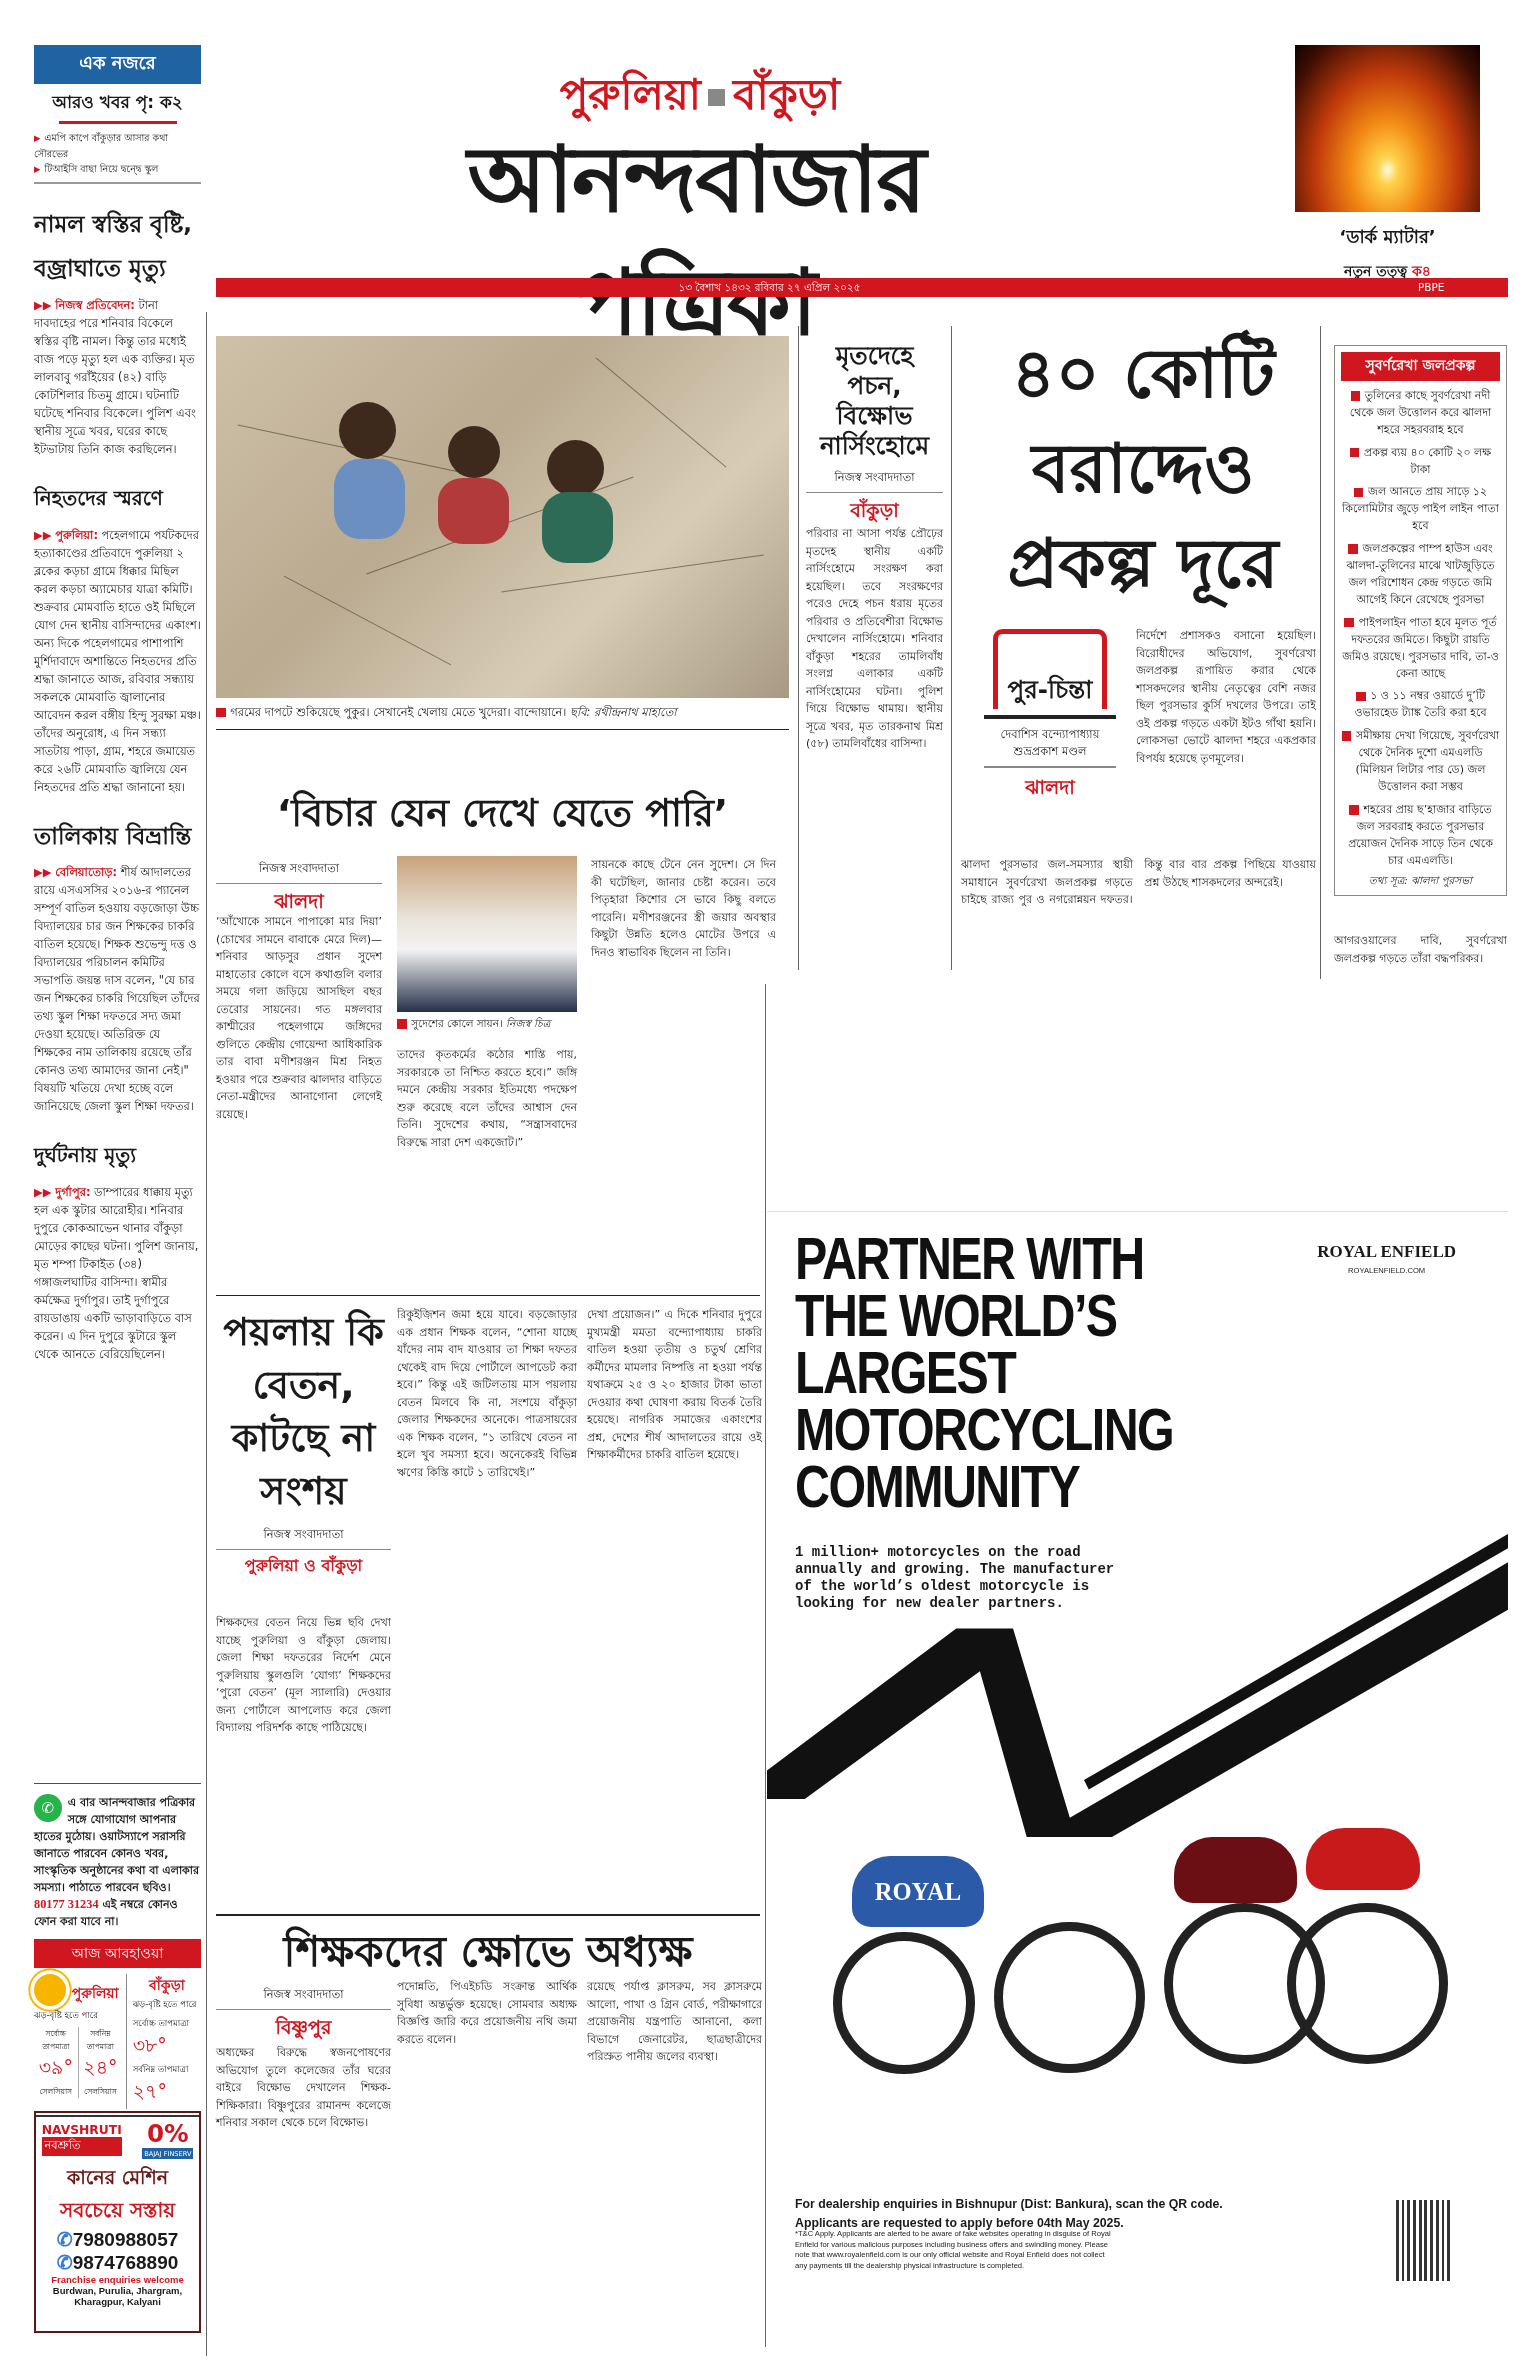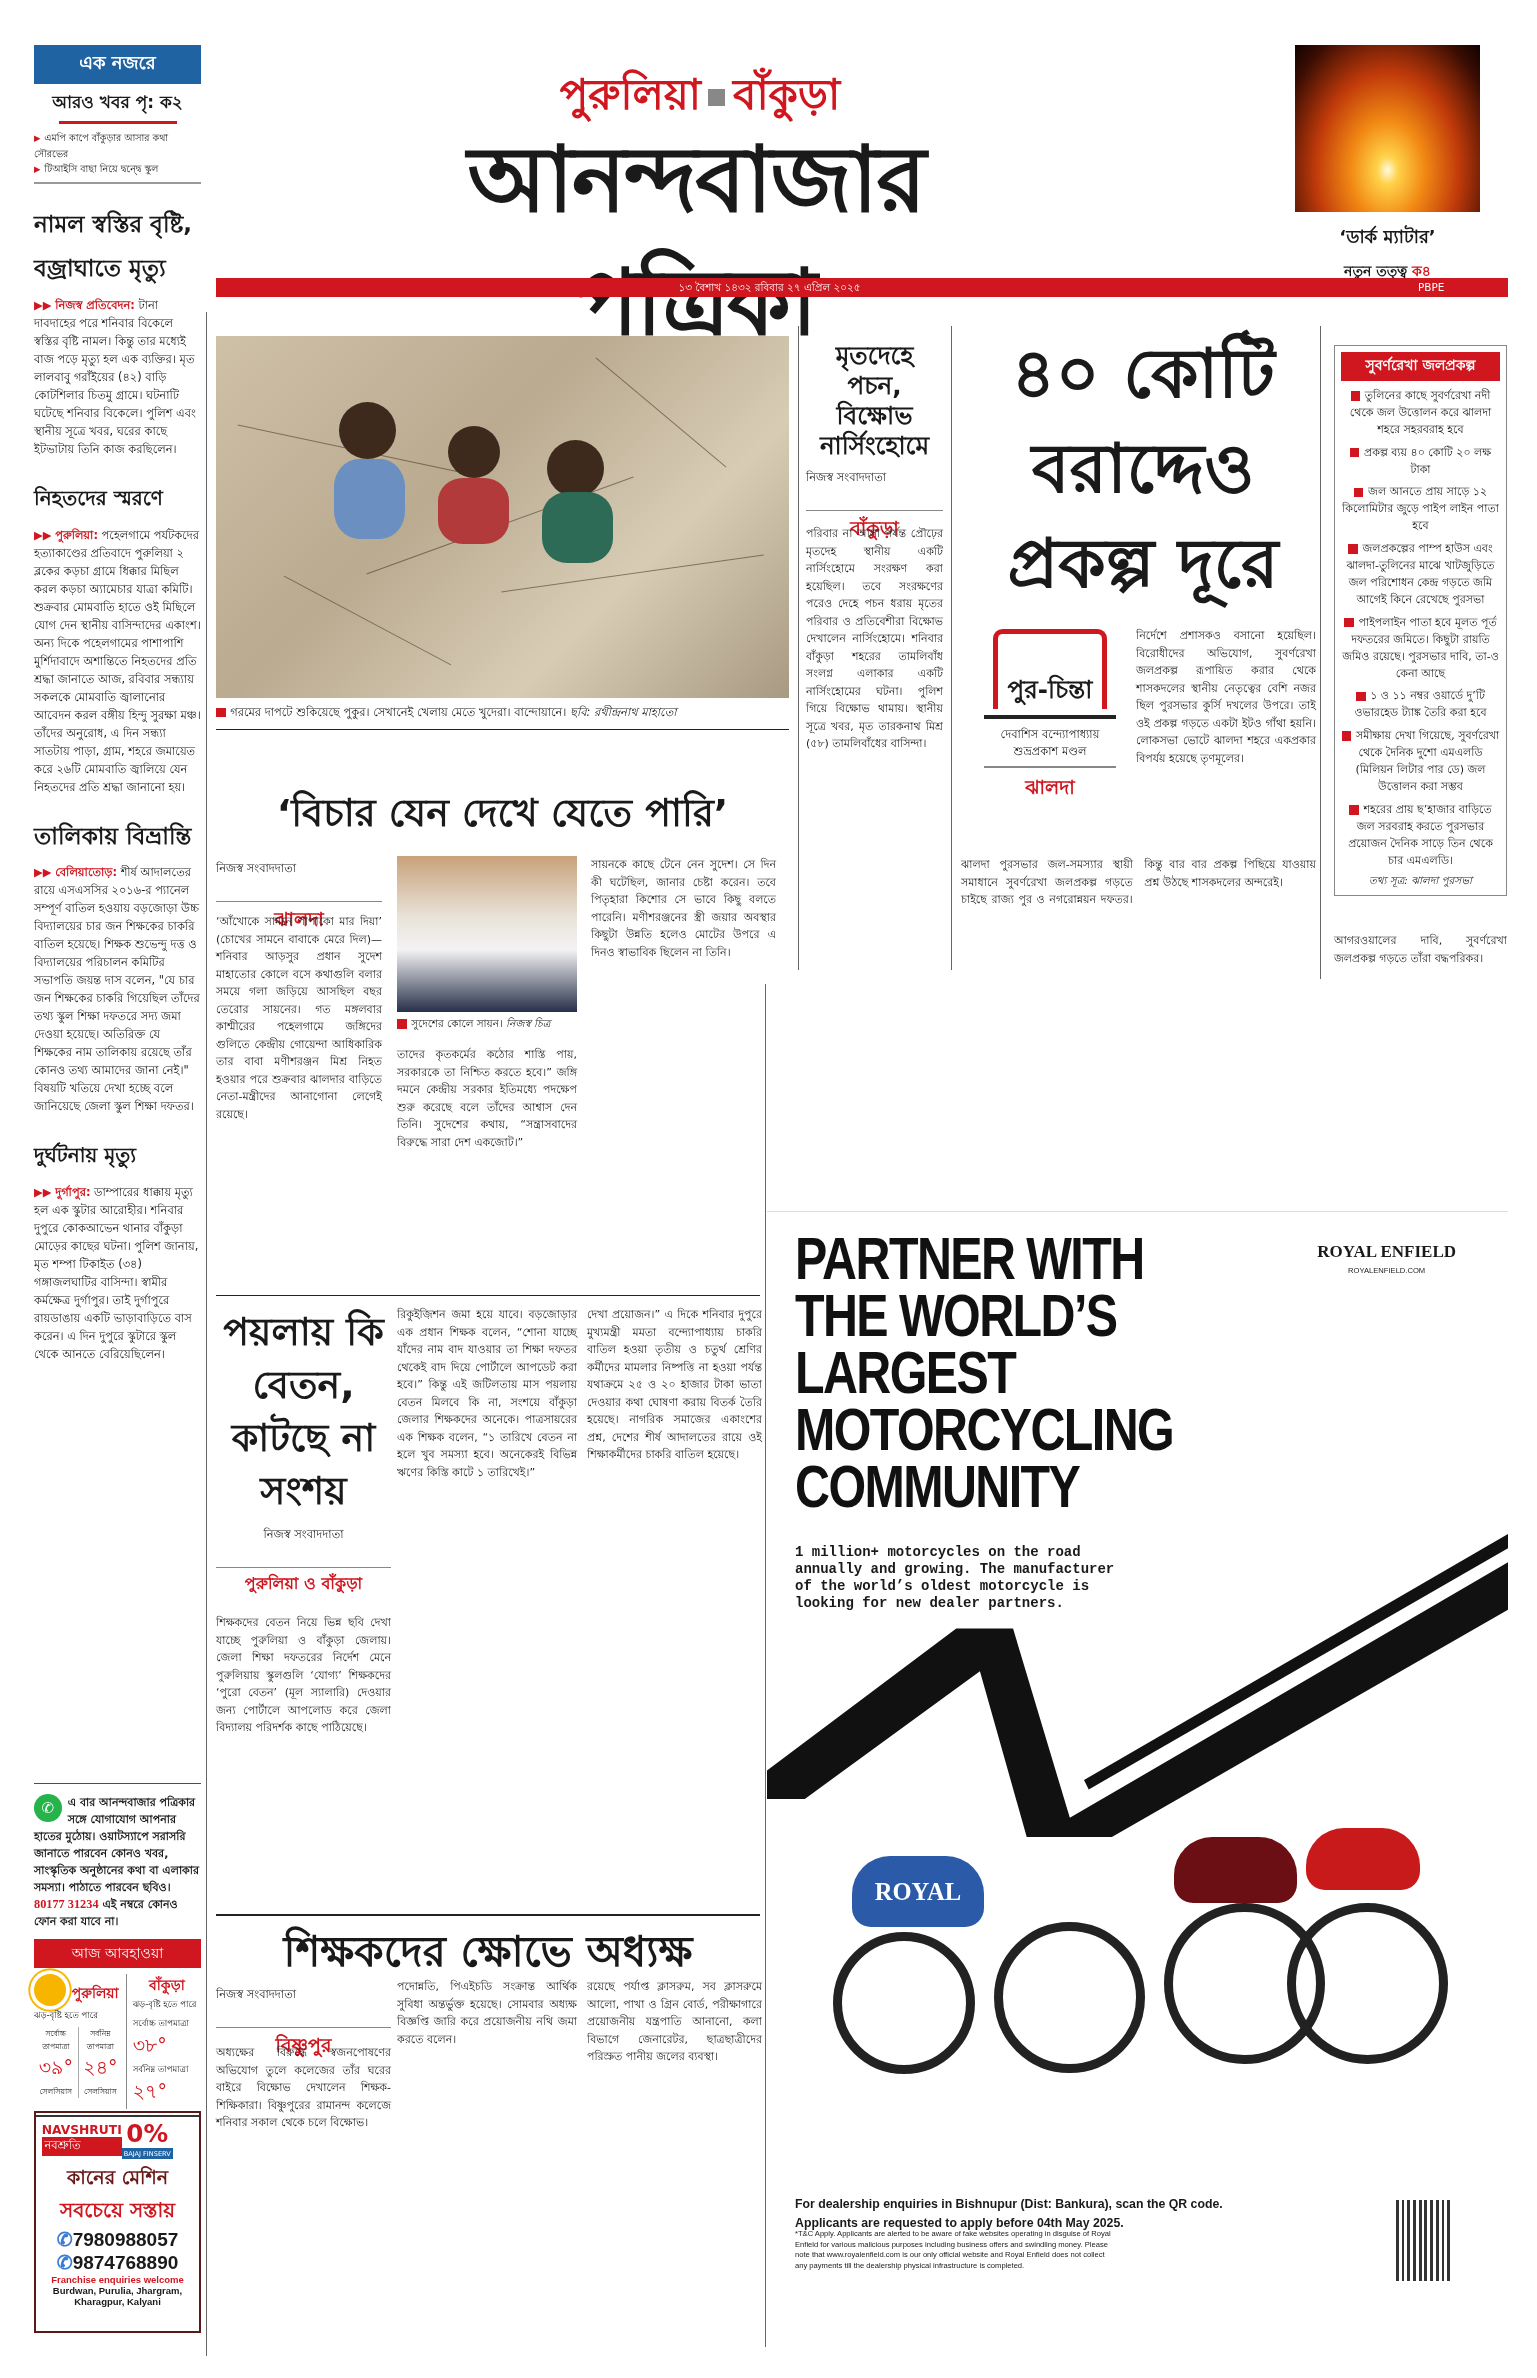--- a/index.html
+++ b/index.html
@@ -34,21 +34,21 @@
 #ear .t2{text-align:center;font-size:14px;font-weight:bold;margin-top:5.7px}
 #pbpe{left:1323px;top:278px;width:185px;height:19px;background:#d0161f;color:#fff;font-size:10.4px;line-height:19px;padding-left:95px}
 
 #photo1{left:216px;top:336px;width:573px;height:362px;background:linear-gradient(135deg,#cfc1a8,#b9aa90 40%,#d8ccb5 70%,#a89a82);overflow:hidden}
 #photo1 .crack{position:absolute;border-top:1.9px solid #3b3226;opacity:.55}
 .kid{position:absolute;border-radius:50%}
 #cap1{left:216px;top:704px;width:573px;font-size:11.4px}
 
 #nh{left:806px;top:341px;width:137px}
 #nh h2{font-size:24.6px;text-align:center;line-height:30px}
-.byline{font-size:11.4px;margin-top:7.6px;padding-bottom:22px;border-bottom:1.9px solid #888}
+.byline{text-align:center;font-size:11.4px;margin-top:7.6px;padding-bottom:4px;border-bottom:1.9px solid #888}
 .place{text-align:center;font-size:19px;font-weight:bold;color:#d0161f;margin-top:3.8px}
 
 #lead{left:975px;top:326px;width:336px;text-align:center;font-size:68px;font-weight:bold;line-height:95px}
 #purlogo{left:984px;top:629px;width:132px}
 #purlogo .box{height:80px;border:5.7px solid #d0161f;border-bottom:none;border-radius:9.5px 9.5px 0 0;position:relative;width:114px;margin:0 auto}
 #purlogo .word{font-size:24.6px;font-weight:bold;text-align:center;margin-top:-38px;position:relative;background:#fff;width:104px;margin-left:auto;margin-right:auto}
 #purlogo .base{height:3.8px;background:#222;margin-top:3.8px}
 #purlogo .auth{font-size:11.4px;text-align:center;line-height:17px;margin-top:7.6px}
 
 #sbox{left:1334px;top:345px;width:173px;border:0.9px solid #888;padding:5.7px}
@@ -124,21 +124,21 @@
       <div>ঝড়-বৃষ্টি হতে পারে</div>
       <div style="margin-top:5.7px">সর্বোচ্চ তাপমাত্রা</div>
       <div class="red" style="font-size:19px">৩৮°</div>
       <div>সর্বনিম্ন তাপমাত্রা</div>
       <div class="red" style="font-size:19px">২৭°</div>
     </div>
   </div>
 </div>
 
 <div class="abs" style="left:34px;top:2111px;width:167px;height:222px;border:2.8px solid #5a1a1a;padding:5.7px;text-align:center">
-  <div style="display:flex;align-items:center">
+  <div style="display:flex;justify-content:space-between;align-items:center">
     <div style="text-align:left">
         <div style="color:#d0161f;font-weight:bold;font-size:12.3px">NAVSHRUTI</div>
         <div style="background:#d0161f;color:#fff;font-size:11.4px;padding:0 2.8px">নবশ্রুতি</div>
       </div>
     <div>
         <div class="red" style="font-size:24.6px;font-weight:bold">0%</div>
         <div style="background:#1f63a2;color:#fff;font-size:6.6px;padding:1.9px">BAJAJ FINSERV</div>
       </div>
   </div>
   <div style="color:#6b1a1a;font-weight:bold;font-size:19px;margin-top:3.8px">কানের মেশিন</div>

